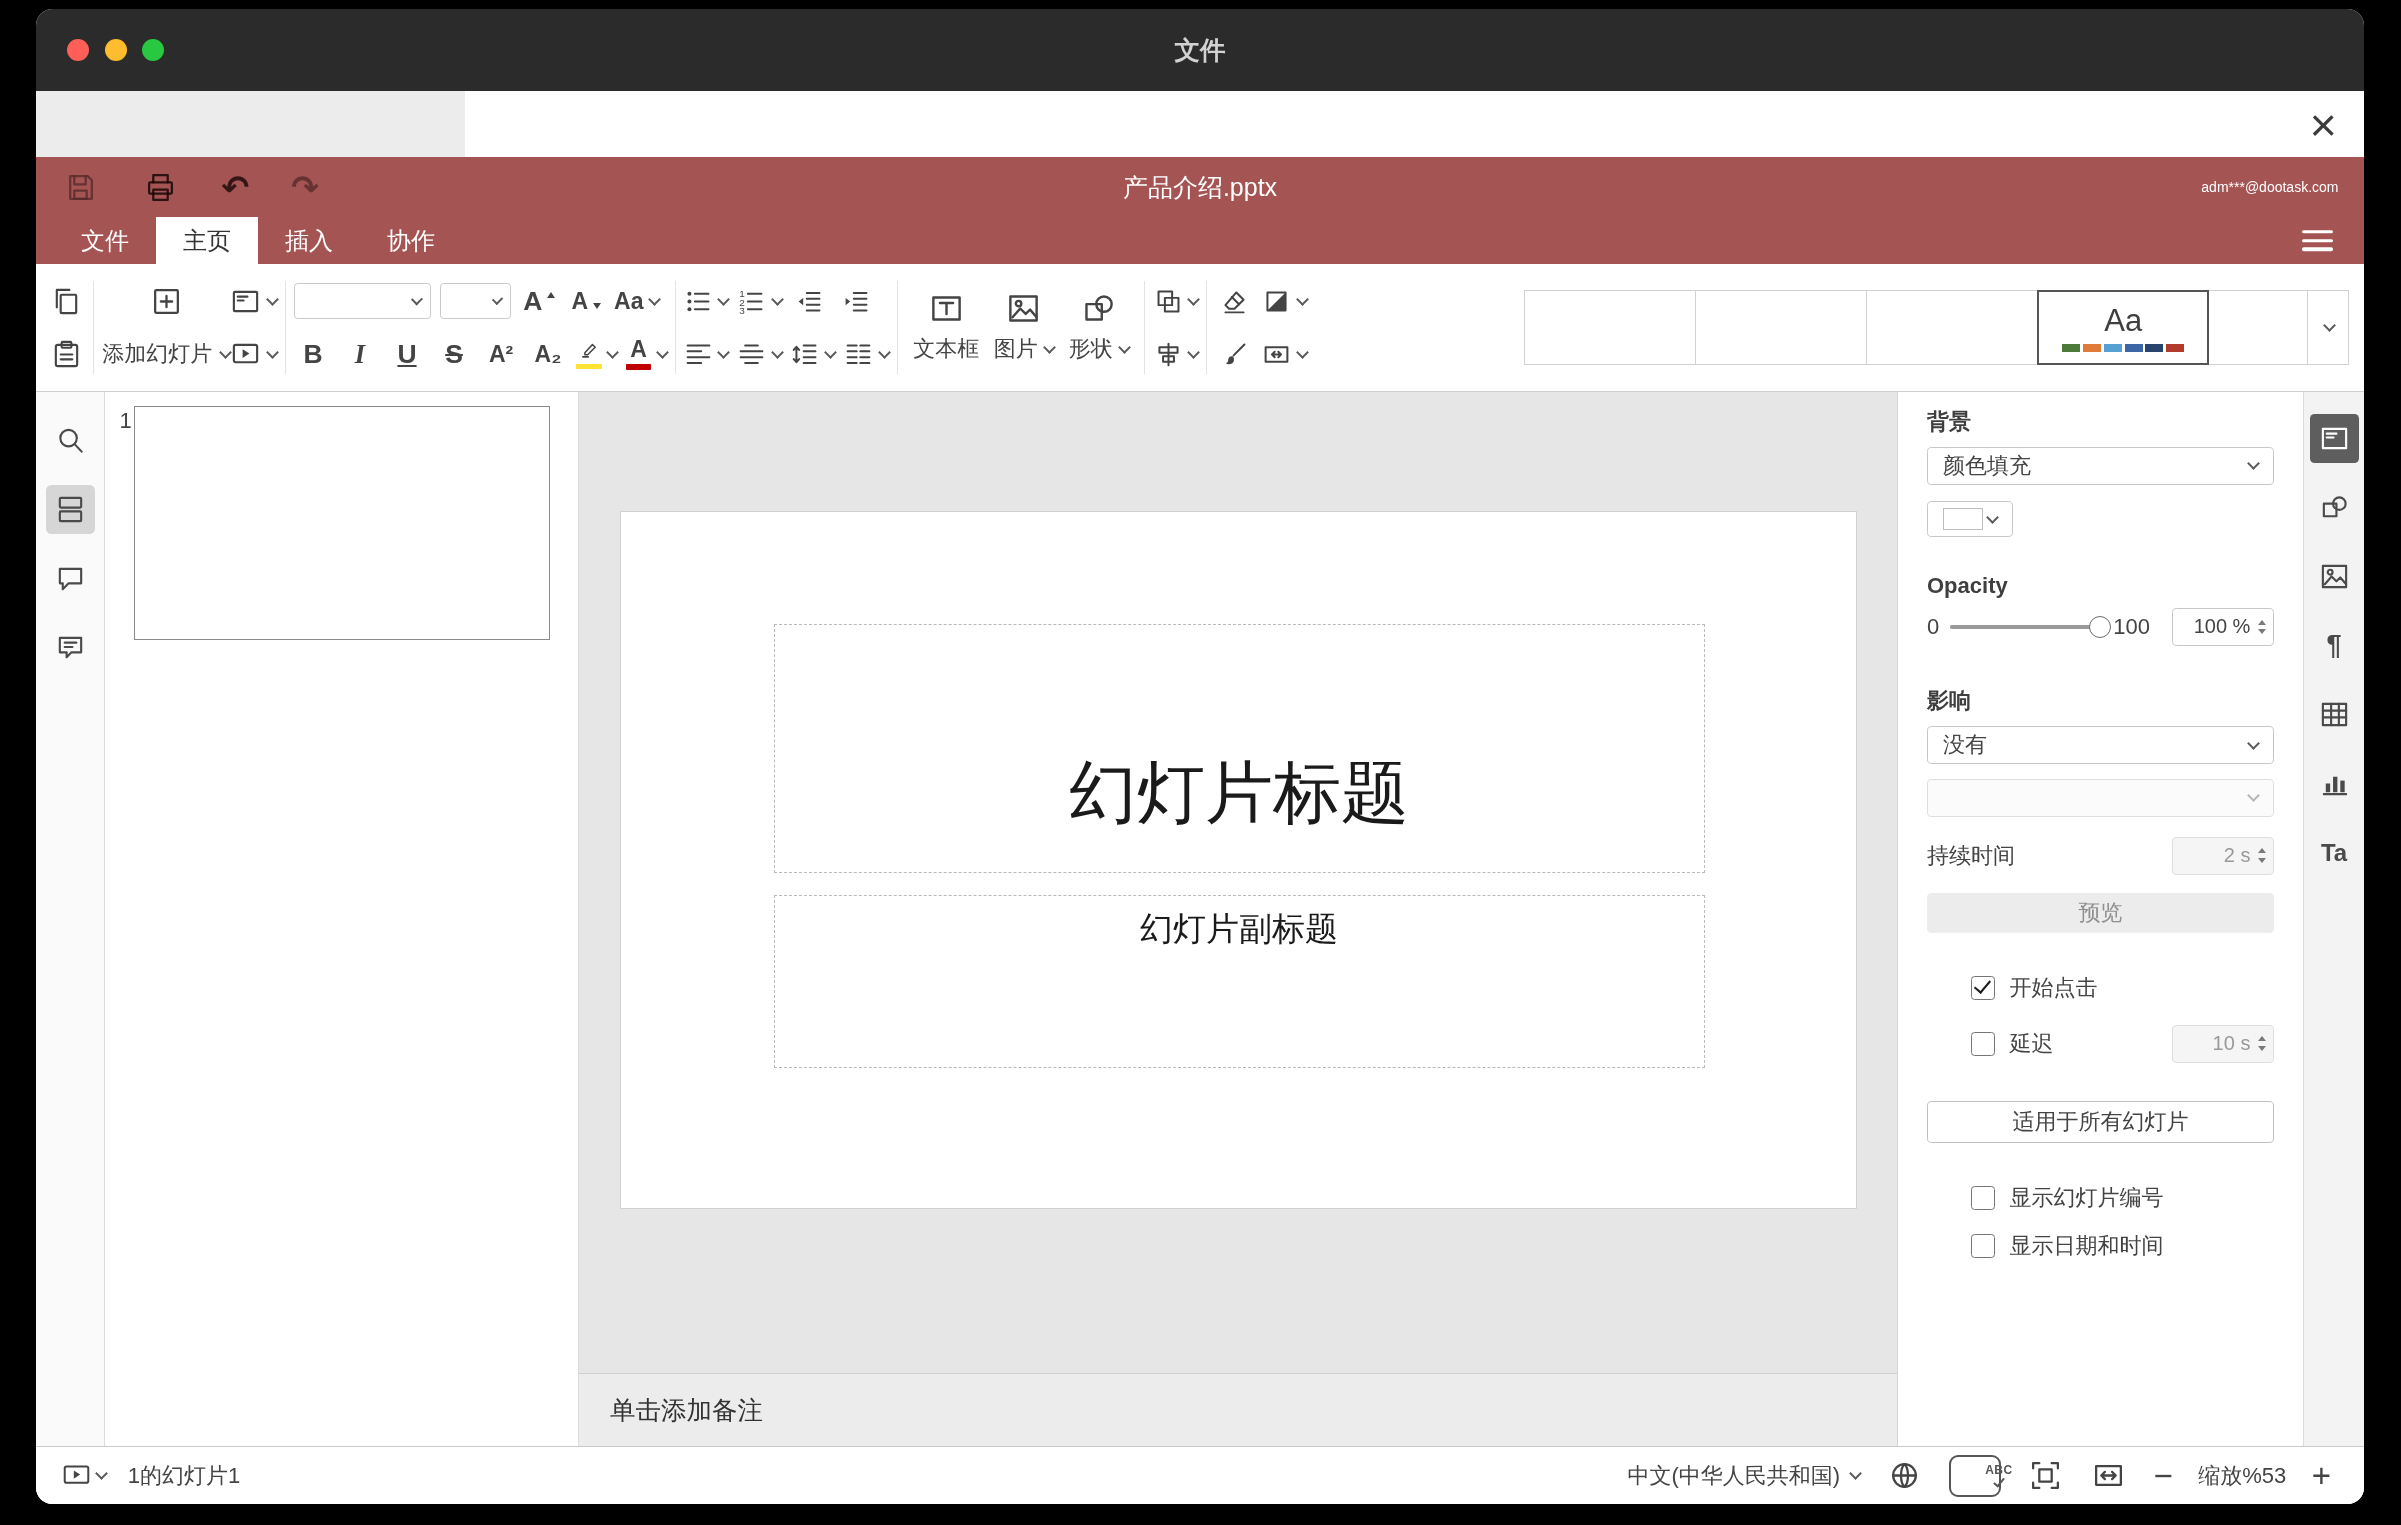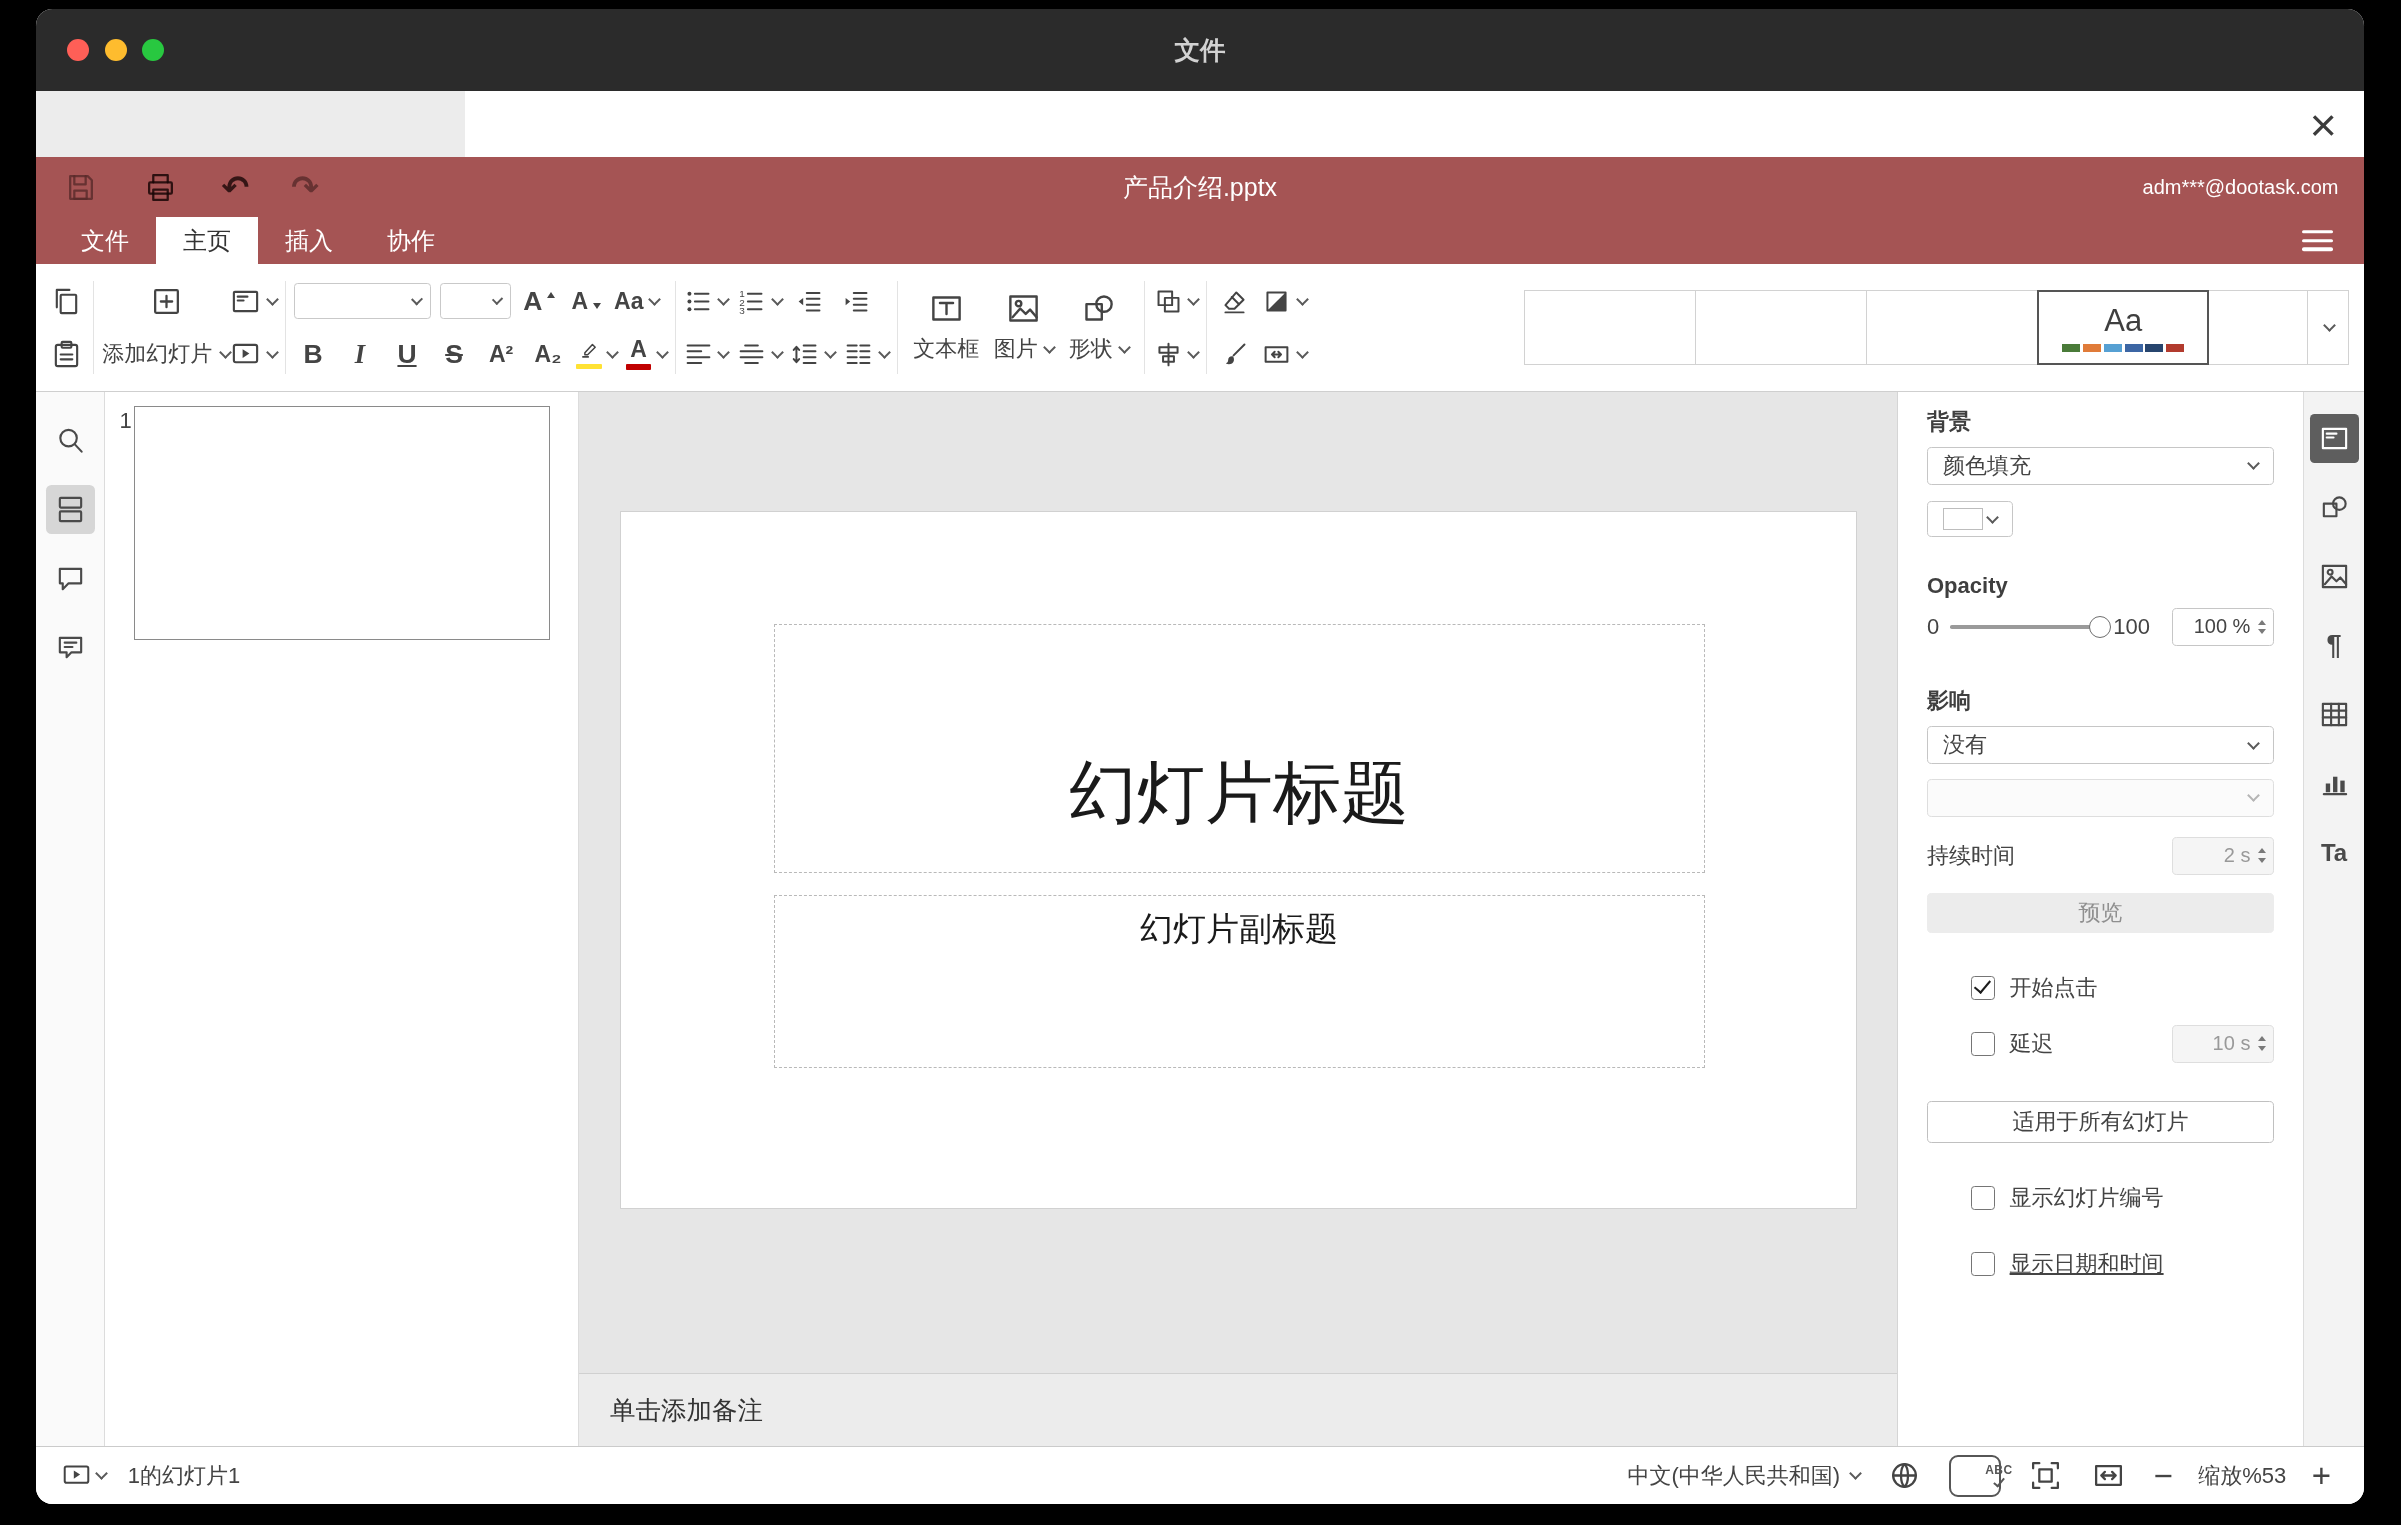--- a/index.html
+++ b/index.html
@@ -23,21 +23,21 @@
   .closex { position:absolute; right:27px; top:50%; transform:translateY(-50%); font-size:47px;
             line-height:1; color:#3c3c3c; font-weight:400; }
 
   
   .redheader { flex:0 0 auto; color:#fff; }
   .hdr-top { height:60px; display:flex; align-items:center; padding:0 25.5px; position:relative; }
   .hdr-icons { display:flex; align-items:center; gap:42px; color:rgba(25,6,6,.8); }
   .hdr-g { font-size:33px; line-height:1; font-weight:bold; }
   .dim { opacity:.55; }
   .doc-title { position:absolute; left:0; right:0; text-align:center; font-size:25px; color:#fff; pointer-events:none; }
-  .user-email { margin-left:auto; font-size:20px; color:#fff; position:relative; }
+  .user-email { margin-left:auto; font-size:14px; color:#fff; position:relative; }
   .tabs { height:47px; display:flex; align-items:stretch; padding:0 18px; position:relative; }
   .tab { padding:0 27px; display:flex; align-items:center; font-size:24px; color:#fff; }
   .tab.active { background:#fff; color:#333; }
   .hamburger { position:absolute; right:31px; top:50%; transform:translateY(-50%); width:31px; }
   .hamburger i { display:block; height:3.2px; background:#fff; margin:5.5px 0; border-radius:1.8px; }
 
   
   .toolbar { height:128px; background:#fff; border-bottom:0.9px solid #cfcfcf; display:flex;
              align-items:center; padding:0 11px; flex:0 0 auto; }
   .sep { width:0.9px; height:93px; background:#e3e3e3; margin:0 8.2px; flex:0 0 auto; }
@@ -646,21 +646,21 @@
       </div>
 
       <button class="btn" style="margin-top:38px; height:42px;">
         <span>适用于所有幻灯片</span>
       </button>
 
       <div class="cbrow" style="margin-top:40px;">
         <span class="cb"></span>
         <span>显示幻灯片编号</span>
       </div>
-      <div class="cbrow" style="margin-top:36px;text-decoration:underline;">
+      <div class="cbrow" style="margin-top:18px;">
         <span class="cb"></span>
         <span>显示日期和时间</span>
       </div>
     </div>
 
     <div class="rightstrip">
       <button class="rcell active">
         <svg class="si" width="31" height="31" viewBox="0 0 32 32">
               <rect x="4" y="6" width="24" height="20"></rect>
               <path d="M8 11h10M8 15h7"></path>

